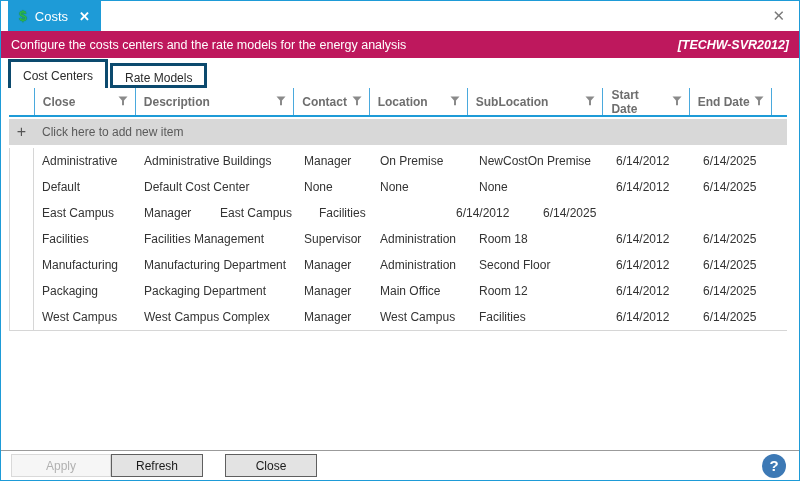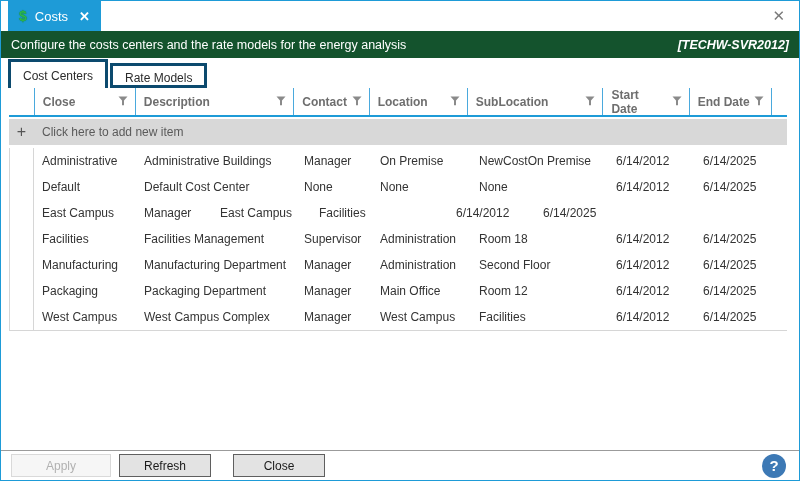--- a/index.html
+++ b/index.html
@@ -12,21 +12,21 @@
   
   .titlebar { position:relative; height:30px; background:#fff; }
   .doc-tab { position:absolute; left:7px; top:0; height:30px; background:#1e9bd7;
     color:#fff; display:flex; align-items:center; padding:0 11px; gap:8px; cursor:default; }
   .dollar { color:#2db84b; font-weight:bold; font-size:14px; text-shadow:0 0 1px #0a6b2a; }
   .doc-tab-title { font-size:13px; }
   .tab-close { font-size:13px; font-weight:bold; margin-left:3px; cursor:pointer; }
   .win-close { position:absolute; right:14px; top:7px; color:#7a7a7a; font-size:15px;
     line-height:15px; cursor:pointer; }
   
-  .infobar { height:27px; background:#14532d; color:#fff; display:flex;
+  .infobar { height:27px; background:#be185d; color:#fff; display:flex;
     justify-content:space-between; align-items:center; padding:0 10px; font-size:12.5px; }
   .infobar .server { font-weight:bold;font-style:italic; }
   
   .tabstrip { height:30px; display:flex; align-items:flex-end; padding-left:7px; background:#fff; }
   .tab { border:3px solid #0c4a6e; background:#fff; color:#2b2b2b; padding:0 12px;
     height:25px; line-height:24px; margin-right:2px; cursor:pointer; }
   .tab.active { height:29px; line-height:28px; border-bottom:none; }
   
   .grid { margin-left:8px; width:778px; }
   .grid-header { display:flex; height:29px; border-bottom:2px solid #1e9bd7; }
@@ -198,19 +198,19 @@
           <div class="cell" style="width:137px">Facilities</div>
           <div class="cell" style="width:87px">6/14/2012</div>
           <div class="cell" style="width:83px">6/14/2025</div>
         </div>
       </div>
   </div>
 
   <div class="statusbar">
     <div id="footer-buttons" style="display:flex;align-items:center;">
         <div class="btn disabled" style="width:100px;margin-left:0px">Apply</div>
-        <div class="btn enabled" style="width:92px;margin-left:8px">Refresh</div>
+        <div class="btn enabled" style="width:92px;">Refresh</div>
         <div class="btn enabled" style="width:92px;margin-left:22px">Close</div>
       </div>
     <div class="help">?</div>
   </div>
 
 </div>
 
 </body></html>

